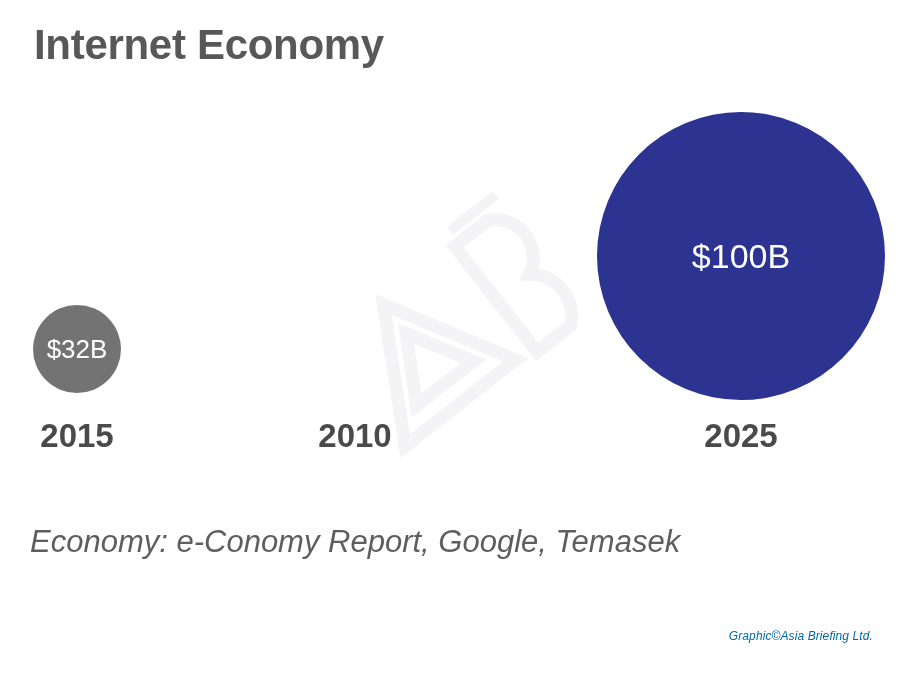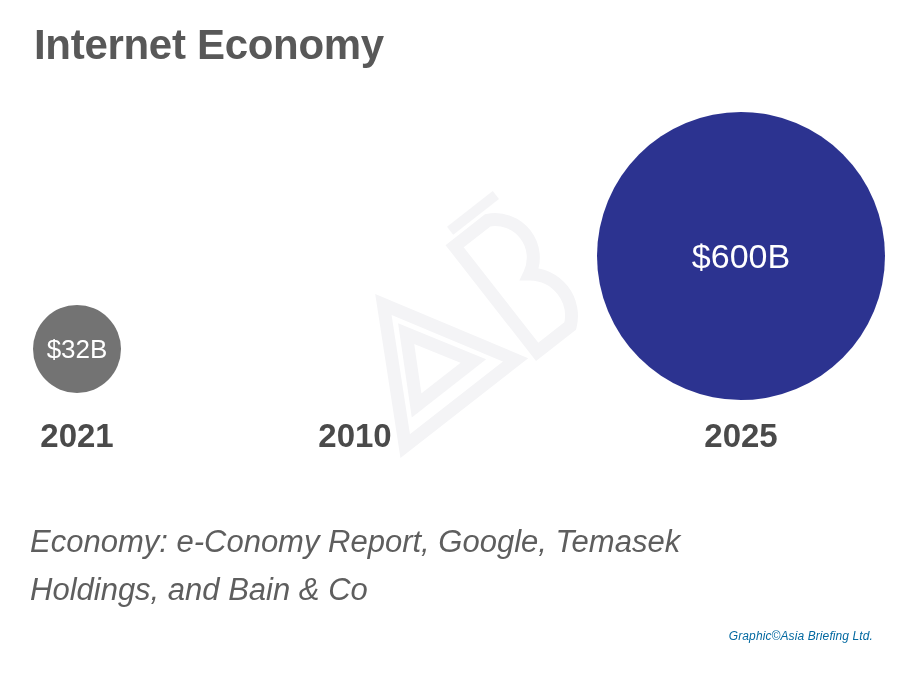--- a/index.html
+++ b/index.html
@@ -179,31 +179,30 @@
 
   <div class="title-block">
     <div class="title-line">Internet Economy</div>
   </div>
 
   <div class="bubble-layer">
 
     <div class="bubble" id="bubble-2015" style="background:#737373;">
       <span class="bubble-value">$32B</span>
     </div>
-    <div class="year-label" id="year-2015">2021</div>
+    <div class="year-label" id="year-2015">2015</div>
 
     <div class="year-label" id="year-2019">2010</div>
 
     <div class="bubble" id="bubble-2025" style="background:#2c3390;">
-      <span class="bubble-value">$600B</span>
+      <span class="bubble-value">$100B</span>
     </div>
     <div class="year-label" id="year-2025">2025</div>
 
   </div>
 
   <div class="source-block">
     <div class="source-line">Economy: e-Conomy Report, Google, Temasek</div>
-    <div class="source-line">Holdings, and Bain &amp; Co</div>
   </div>
 
   <div class="credit">Graphic©Asia Briefing Ltd.</div>
 
 </div>
 
 </body></html>

